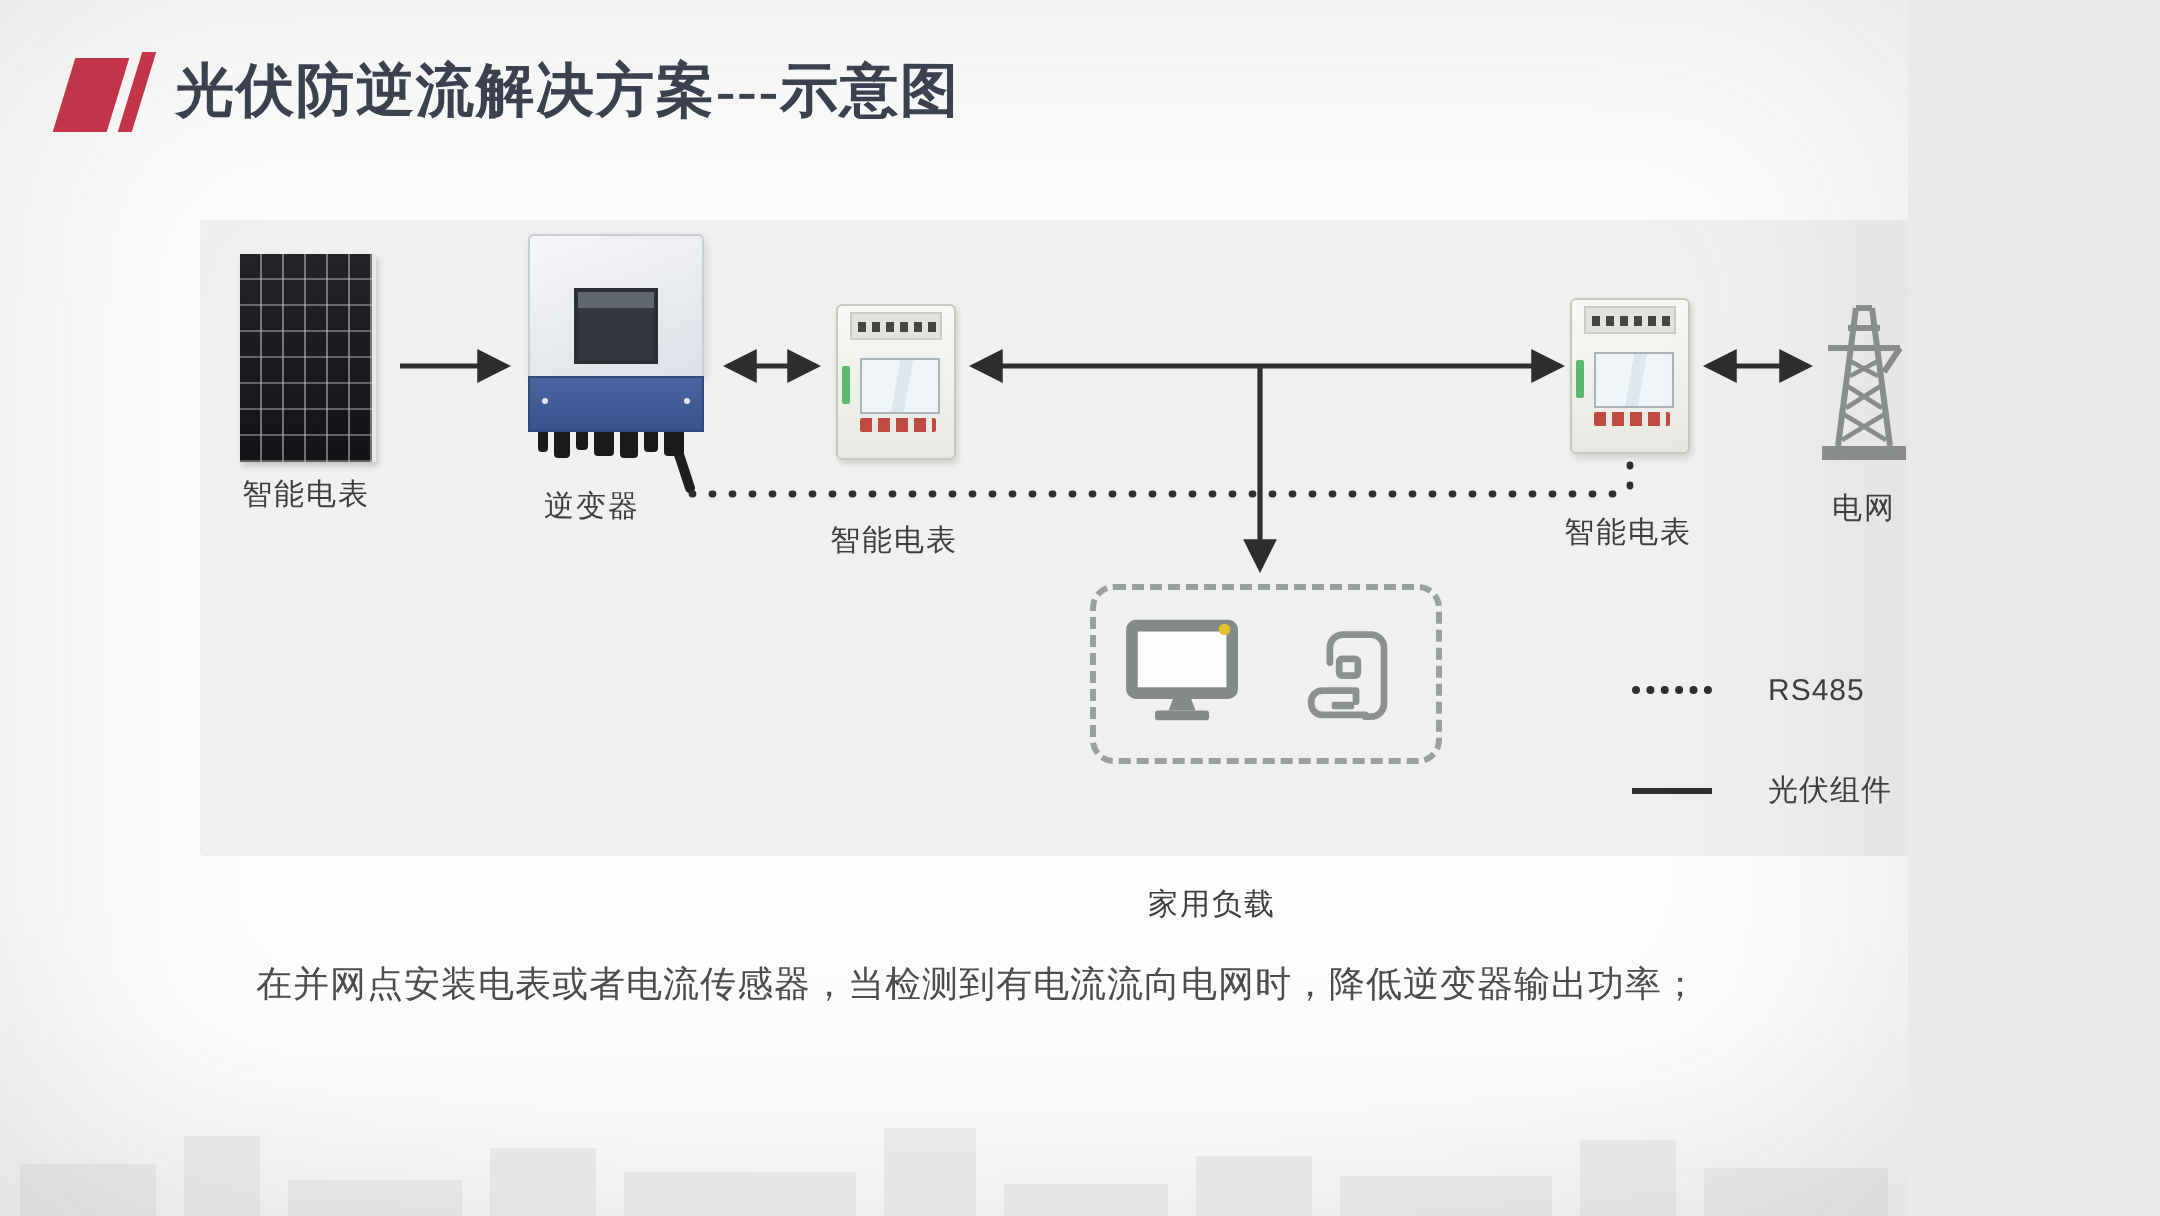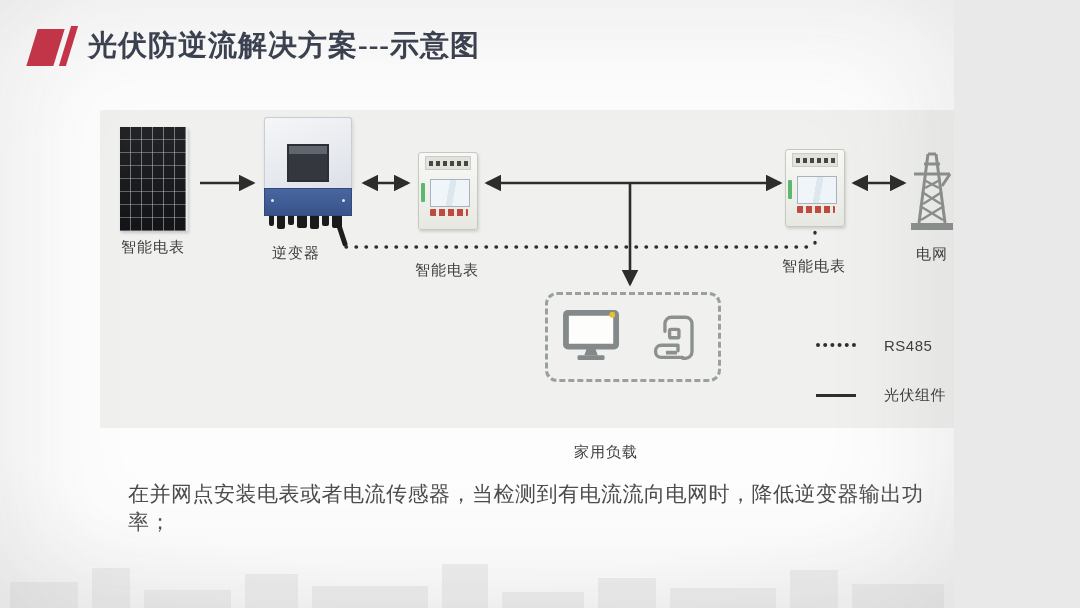--- a/index.html
+++ b/index.html
@@ -65,21 +65,21 @@
   
   .legend{left:716px;top:224px;display:flex;flex-direction:column;gap:28px;}
   .legend-row{display:flex;align-items:center;height:22px;}
   .legend-sample{width:40px;}
   .legend-sample.dotted{border-top:4px dotted #2f2f2f;}
   .legend-sample.solid{border-top:3px solid #2f2f2f;}
   .legend-label{margin-left:28px;font-size:15px;color:#3e3e3e;letter-spacing:.5px;}
 
   
   .note{position:absolute;left:128px;top:480px;width:830px;margin:0;
-    font-size:21px;color:#4d4d4d;letter-spacing:.5px;}
+    font-size:18px;color:#4d4d4d;letter-spacing:.5px;}
 
   
   .skyline{position:absolute;left:0;right:0;bottom:0;height:62px;display:flex;
     align-items:flex-end;gap:14px;padding:0 10px;opacity:.35;pointer-events:none;}
   .skyline i{background:#d7d7d7;display:block;}
 </style>
 </head>
 <body>
 
 <div class="slide">

